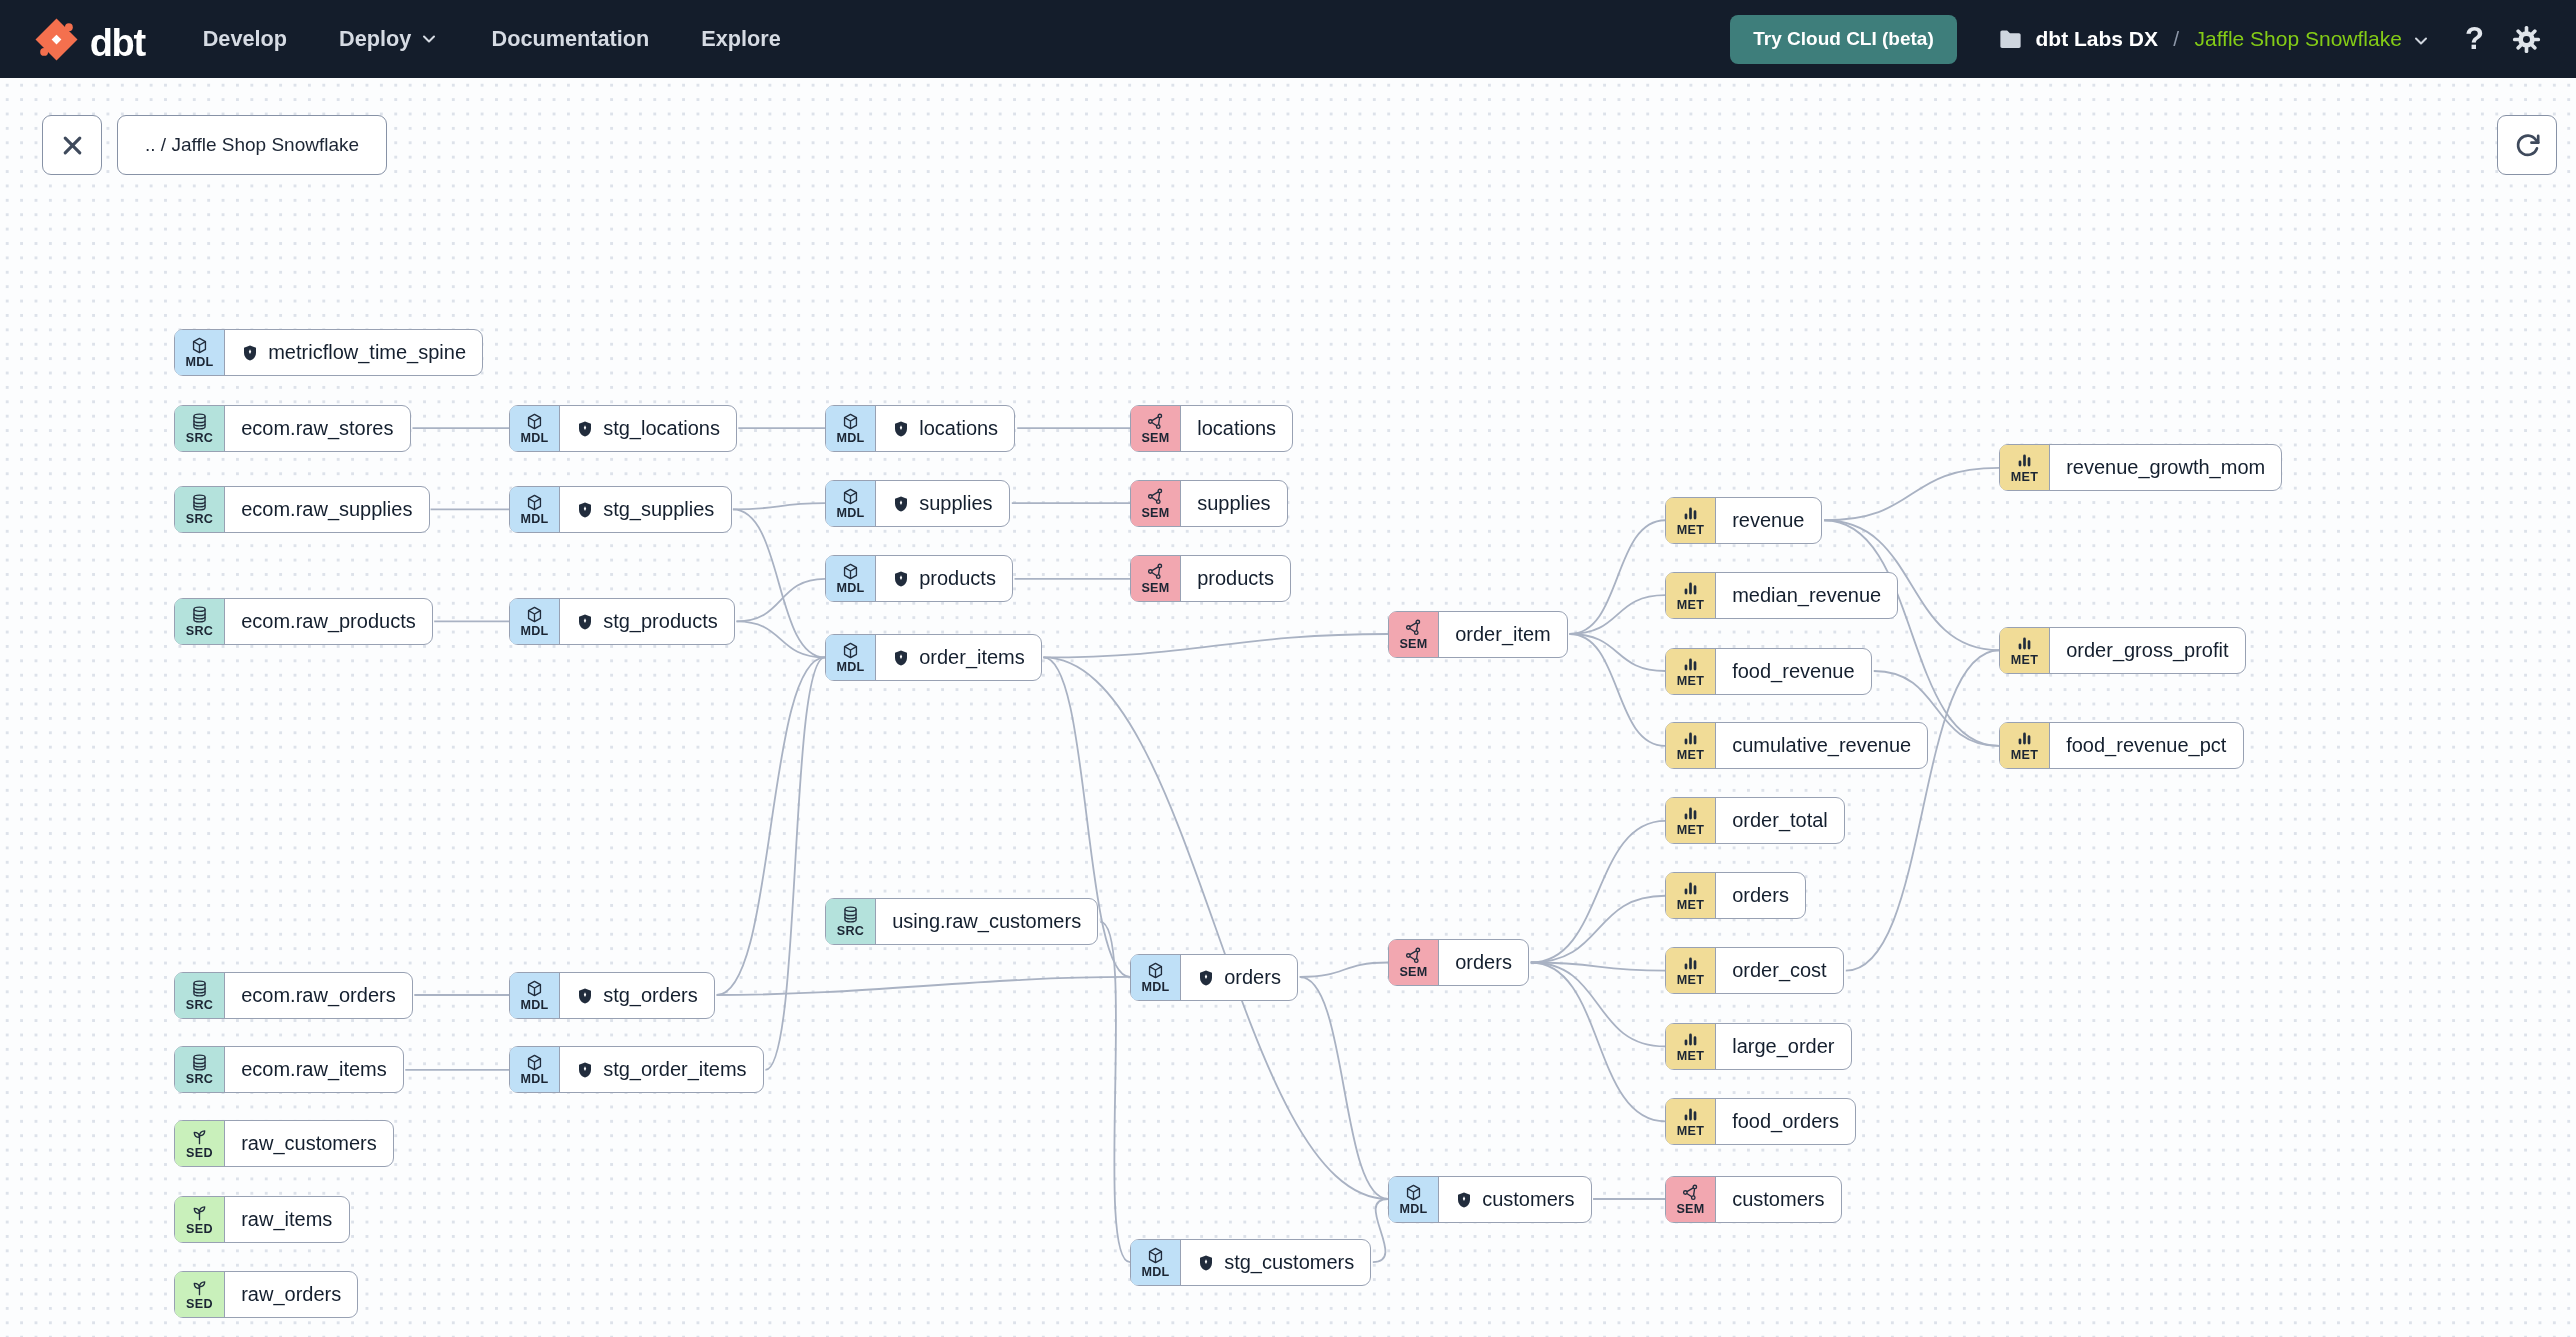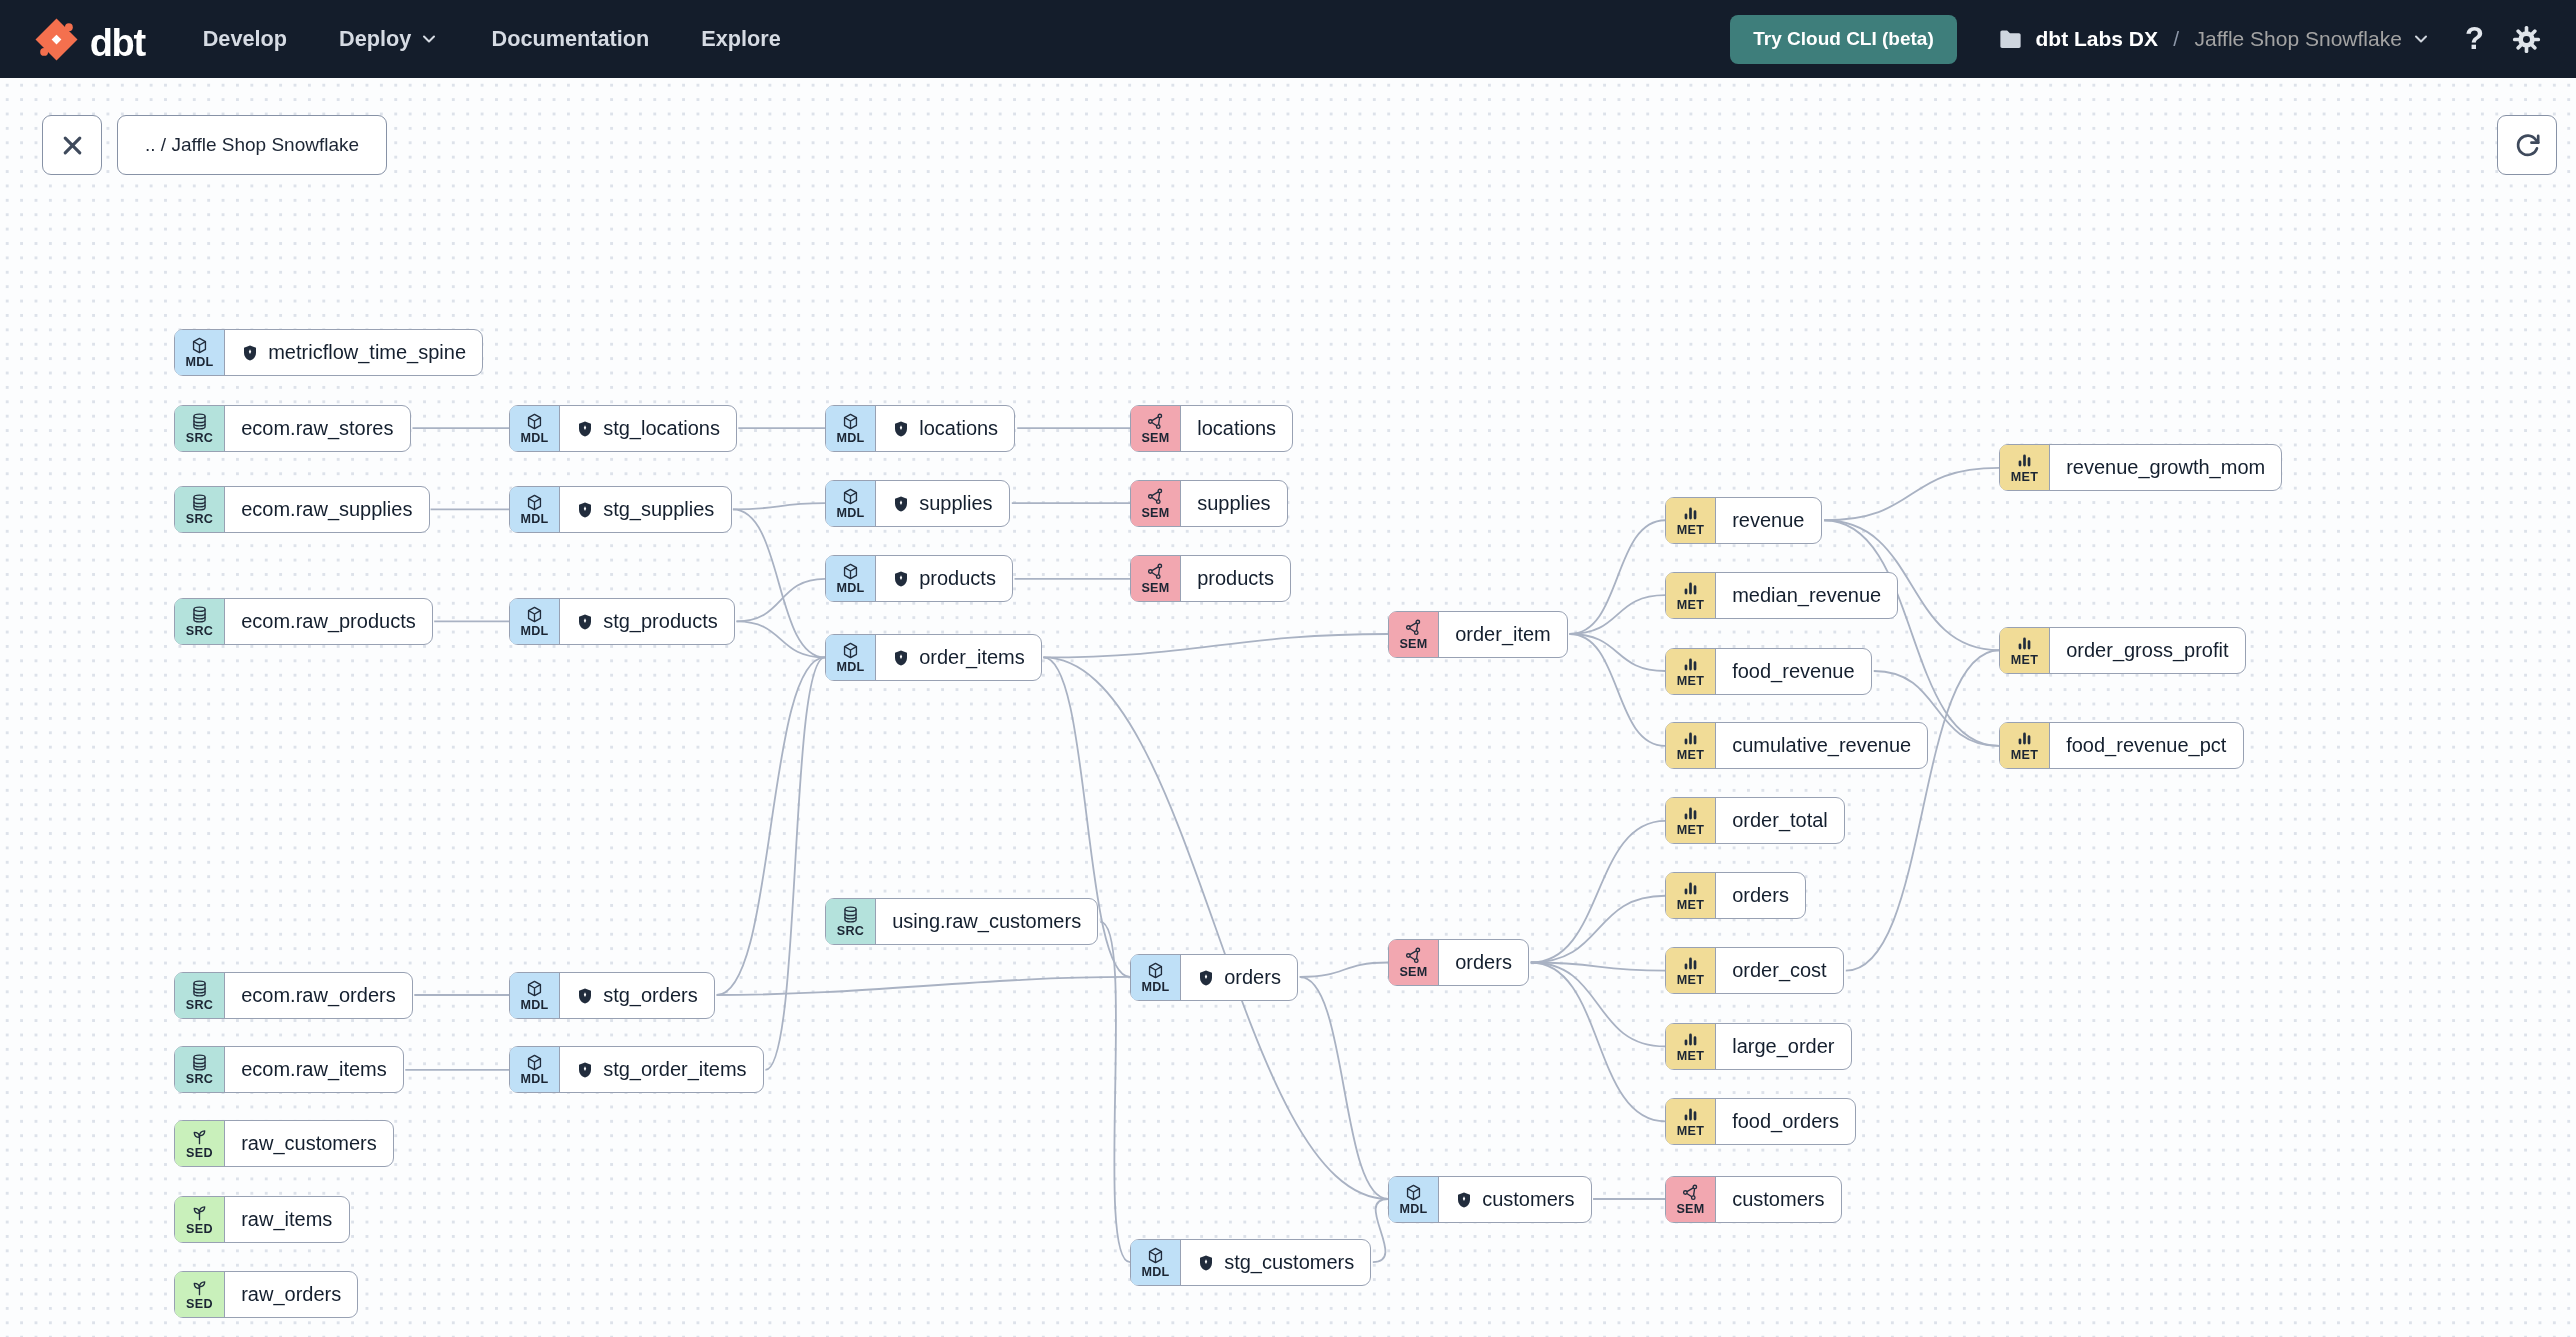--- a/index.html
+++ b/index.html
@@ -13,21 +13,21 @@
   .brand{color:#ffffff;font-size:38px;font-weight:800;letter-spacing:-1.4px;line-height:1;}
   .nav{display:flex;align-items:center;gap:52px;}
   .nav-item{color:#d6dbe3;font-size:21.7px;font-weight:600;display:flex;align-items:center;gap:8.1px;cursor:pointer;white-space:nowrap;text-align:right;}
   .nav-item svg{width:20px;height:20px;}
   .header-right{margin-left:auto;display:flex;align-items:center;gap:27px;}
   .cta{background:#3e7e7b;color:#fff;font-size:19px;font-weight:600;padding:0 23.5px;height:49px;border-radius:8.1px;border:none;display:flex;align-items:center;cursor:pointer;font-family:inherit;white-space:nowrap;}
   .account{display:flex;align-items:center;gap:11.7px;font-size:21px;white-space:nowrap;margin-left:12.6px;}
   .folder-icon{width:27px;height:27px;}
   .account-name{color:#ffffff;font-weight:700;}
   .crumb-sep{color:#8d97a8;padding:0 3.6px;}
-  .project-picker{display:flex;align-items:center;gap:9px;color:#a3a3a3;cursor:pointer;}
+  .project-picker{display:flex;align-items:flex-end;gap:9px;color:#84cc16;cursor:pointer;}
   .project-picker svg{width:20px;height:20px;}
   .help-btn{color:#e3e7ed;font-size:31px;font-weight:700;cursor:pointer;margin-left:7.2px;}
   .gear-btn{width:31px;height:31px;cursor:pointer;}
 
   
   .canvas{position:absolute;left:0;top:78px;right:0;bottom:0;background-color:#fcfdfe;
     background-image:radial-gradient(circle,#dde2ea 1.4px,transparent 1.4px);
     background-size:14.4px 14.4px;overflow:hidden;}
   #edges{position:absolute;left:0;top:0;z-index:1;}
   #edges path{stroke:#a9b2c3;stroke-width:2;fill:none;}

